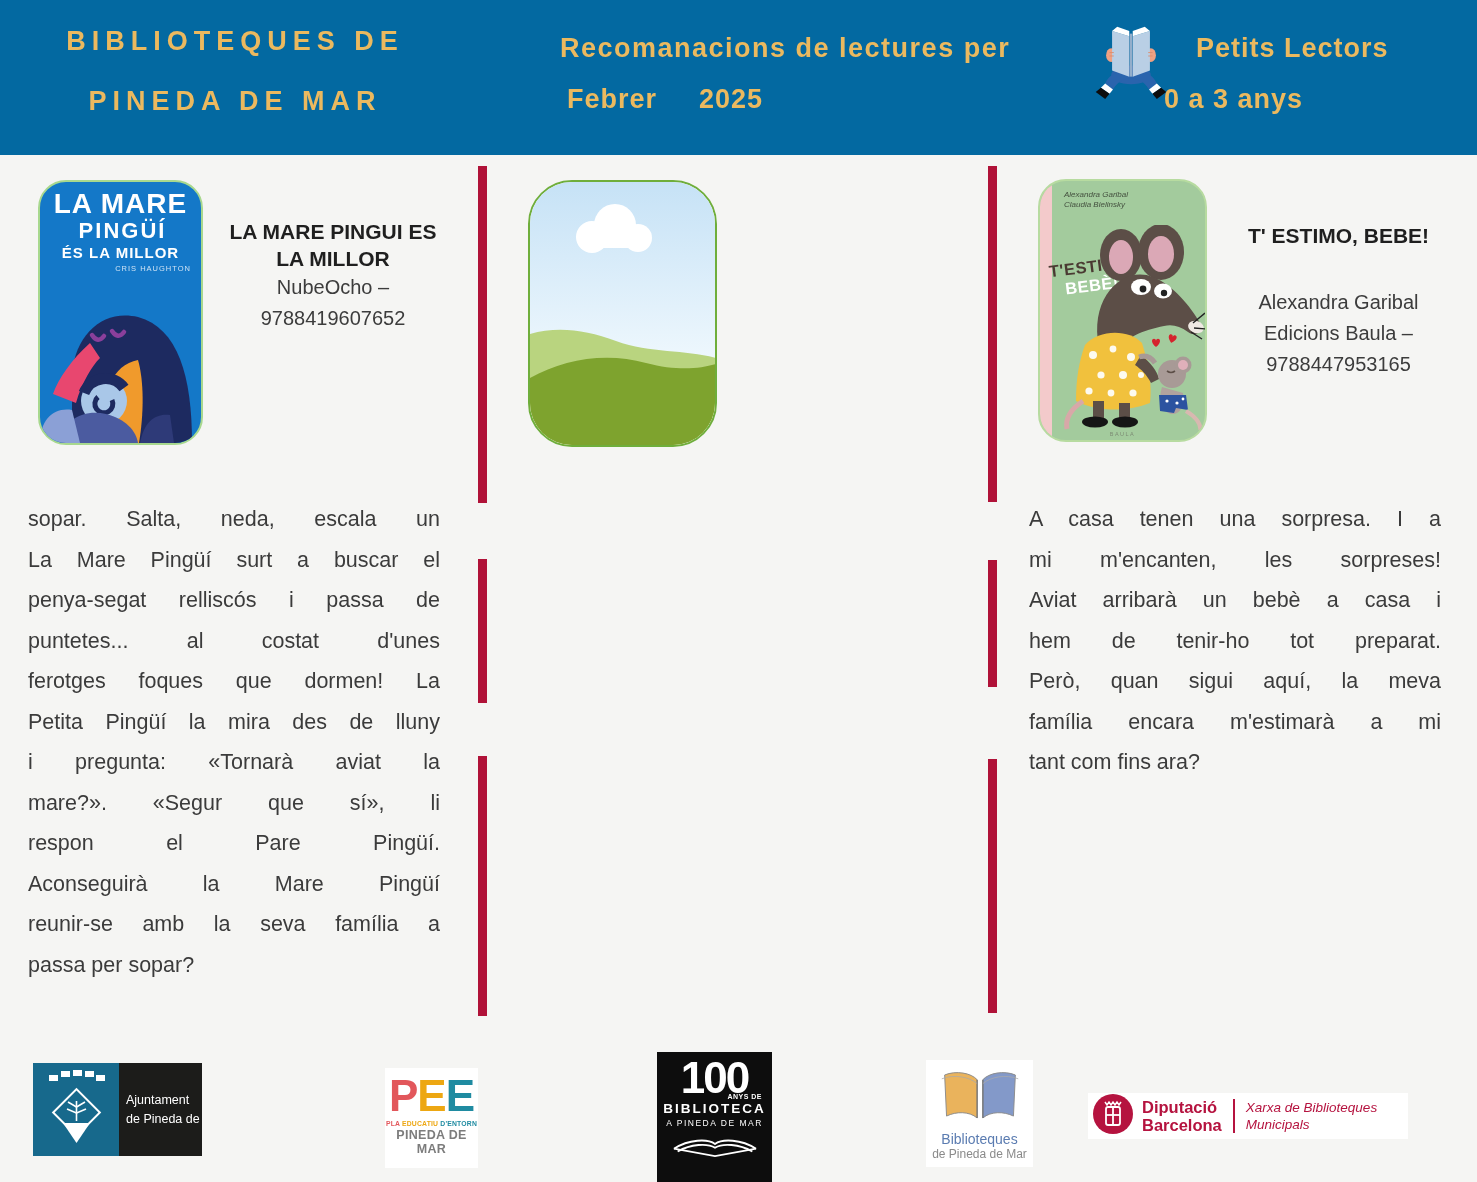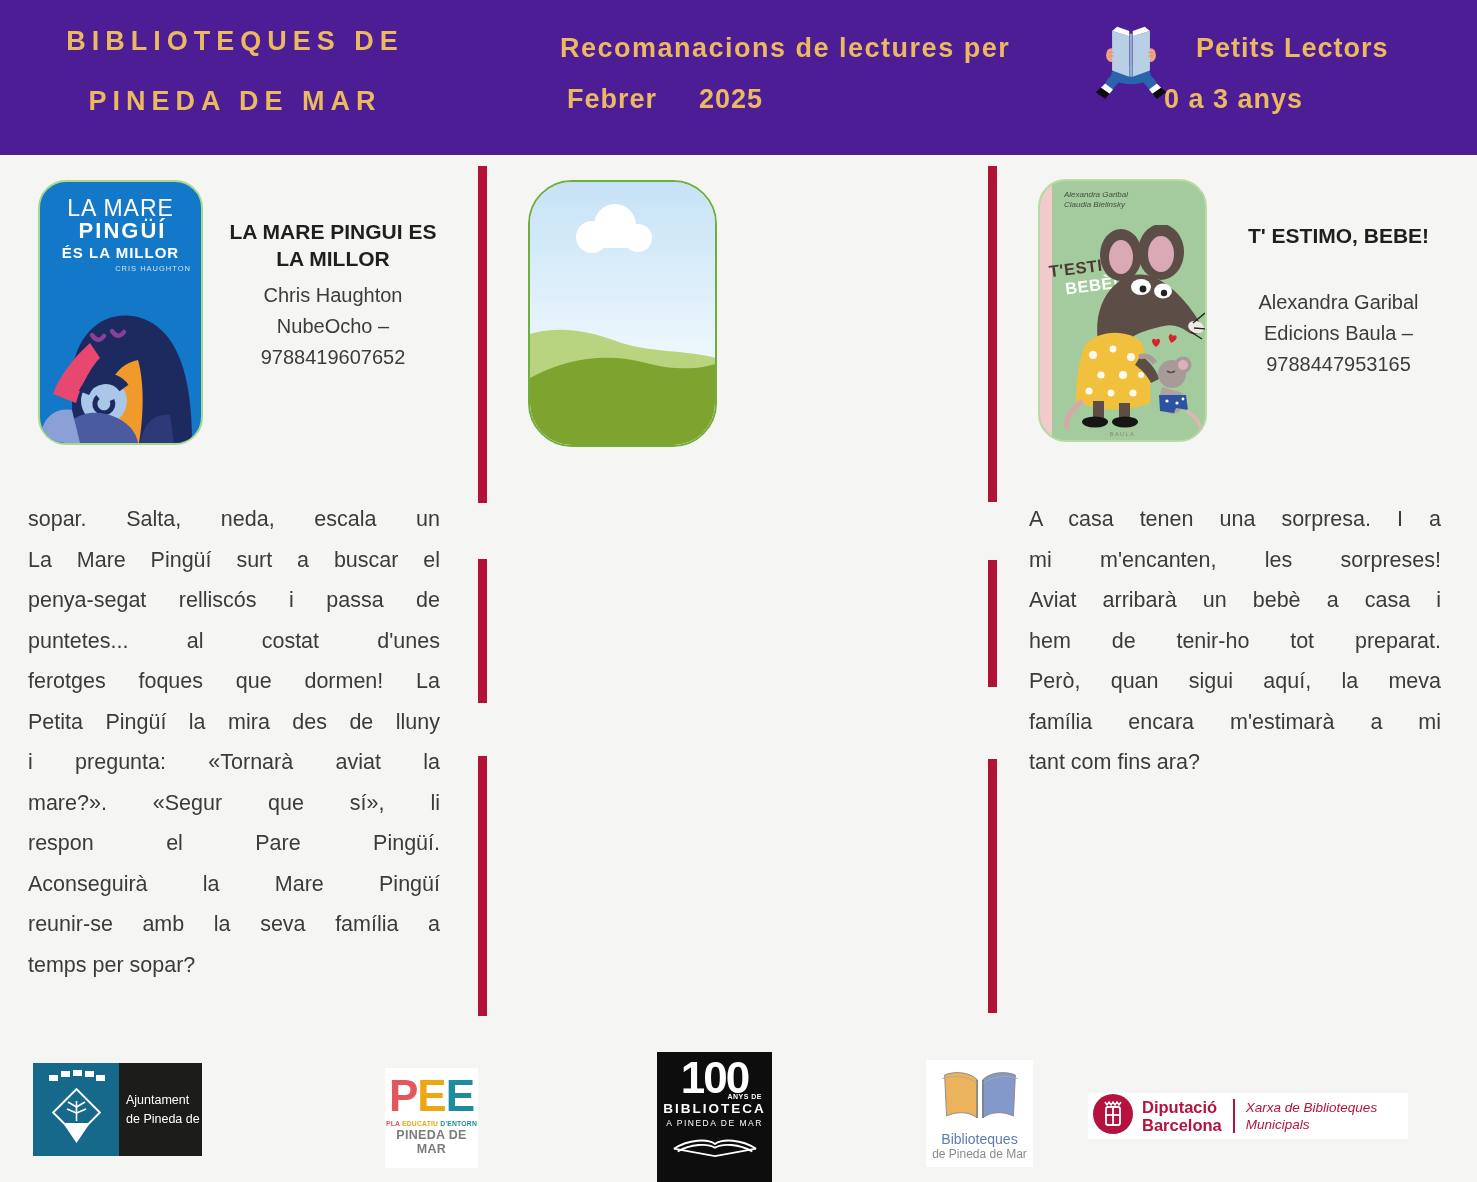--- a/index.html
+++ b/index.html
@@ -1,34 +1,34 @@
 <!DOCTYPE html>
 <html><head>
 <meta charset="utf-8">
 <style>
   html,body{margin:0;padding:0;background:#e8e8e8;}
   .canvas{position:relative;width:1477px;height:1182px;background:#f5f5f3;overflow:hidden;
           font-family:"Liberation Sans",sans-serif;}
   
-  .header{position:absolute;left:0;top:0;width:1477px;height:155px;background:#4c1d95;}
+  .header{position:absolute;left:0;top:0;width:1477px;height:155px;background:#0369a1;}
   .gold{color:#ebb95f;font-weight:800;}
   .org1{position:absolute;left:55px;top:26px;width:360px;text-align:center;font-size:27px;letter-spacing:6px;}
   .org2{position:absolute;left:55px;top:86px;width:360px;text-align:center;font-size:27px;letter-spacing:6px;}
   .tagline{position:absolute;left:560px;top:33px;font-size:27px;letter-spacing:1.5px;}
   .monthrow{position:absolute;left:567px;top:84px;font-size:27px;letter-spacing:1px;}
   .monthrow .yr{margin-left:42px;}
   .audience{position:absolute;left:1196px;top:33px;font-size:27px;letter-spacing:1px;}
   .agerange{position:absolute;left:1164px;top:84px;font-size:27px;letter-spacing:1px;}
   .reader-icon{position:absolute;left:1088px;top:14px;width:86px;height:90px;}
   
   .bar{position:absolute;width:9px;background:#b01238;}
   
   .cover{position:absolute;border-radius:28px;overflow:hidden;box-sizing:border-box;}
   .cover-left{left:38px;top:180px;width:165px;height:265px;background:#1478c8;border:2px solid #a8d88e;}
-  .lc-t1{position:absolute;top:13px;left:0;right:0;text-align:center;color:#fff;font-weight:400;font-size:23px;letter-spacing:1px;}
+  .lc-t1{position:absolute;top:6px;left:0;right:0;text-align:center;color:#fff;font-weight:700;font-size:28px;letter-spacing:1px;}
   .lc-t2{position:absolute;top:36px;left:4px;right:0;text-align:center;color:#fff;font-weight:800;font-size:22px;letter-spacing:2px;}
   .lc-t3{position:absolute;top:62px;left:0;right:0;text-align:center;color:#fff;font-weight:800;font-size:15px;letter-spacing:1px;}
   .lc-credit{position:absolute;top:82px;left:40px;right:10px;text-align:right;color:#cfe3f5;font-size:7.5px;letter-spacing:1px;}
   .lc-art{position:absolute;left:0;bottom:0;width:165px;height:162px;}
   .cover-mid{left:528px;top:180px;width:189px;height:267px;border:2px solid #6fae3b;border-radius:44px;}
   .cover-right{left:1038px;top:179px;width:169px;height:263px;background:#a3cb9d;border:2px solid #b7dba0;}
   .rc-spine{position:absolute;left:0;top:0;bottom:0;width:12px;background:#f3cacb;}
   .rc-authors{position:absolute;top:9px;left:24px;font-style:italic;font-size:8px;line-height:10px;color:#44503f;}
   .rc-title{position:absolute;top:76px;left:10px;transform:rotate(-7deg);font-weight:800;font-size:16.5px;line-height:19px;}
   .rc-title .t1{color:#4a3a32;letter-spacing:0.5px;}
@@ -137,21 +137,20 @@
         <path d="M18,162 C24,138 44,128 66,133 C86,138 96,150 98,162 Z" fill="#4b5ba0"></path>
         <path d="M0,162 C0,138 14,126 32,129 L40,162 Z" fill="#8ba0d6"></path>
         <path d="M100,162 C104,140 116,132 130,134 L134,162 Z" fill="#2e3a78"></path>
       </svg>
     </span>
   </div>
 
   <div class="info info-left">
     <div class="ttl">LA MARE PINGUI ES</div>
     <div class="ttl">LA MILLOR</div>
-    <div class="dtl">Chris Haughton</div>
     <div class="dtl" style="margin-top:0;">NubeOcho –</div>
     <div class="dtl" style="margin-top:0;">9788419607652</div>
   </div>
 
   <div class="cover cover-mid">
     <svg width="189" height="267" viewBox="0 0 189 267">
       <defs>
         <linearGradient id="sky" x1="0" y1="0" x2="0" y2="1">
           <stop offset="0" stop-color="#c6e2f6"></stop>
           <stop offset="0.75" stop-color="#f3fafe"></stop>
@@ -248,21 +247,21 @@
       <div class="para-line">La Mare Pingüí surt a buscar el</div>
       <div class="para-line">penya-segat relliscós i passa de</div>
       <div class="para-line">puntetes... al costat d'unes</div>
       <div class="para-line">ferotges foques que dormen! La</div>
       <div class="para-line">Petita Pingüí la mira des de lluny</div>
       <div class="para-line">i pregunta: «Tornarà aviat la</div>
       <div class="para-line">mare?». «Segur que sí», li</div>
       <div class="para-line">respon el Pare Pingüí.</div>
       <div class="para-line">Aconseguirà la Mare Pingüí</div>
       <div class="para-line">reunir-se amb la seva família a</div>
-      <div class="para-line last">temps per sopar?</div>
+      <div class="para-line last">passa per sopar?</div>
     </div>
   <div class="para para-right">
       <div class="para-line">A casa tenen una sorpresa. I a</div>
       <div class="para-line">mi m'encanten, les sorpreses!</div>
       <div class="para-line">Aviat arribarà un bebè a casa i</div>
       <div class="para-line">hem de tenir-ho tot preparat.</div>
       <div class="para-line">Però, quan sigui aquí, la meva</div>
       <div class="para-line">família encara m'estimarà a mi</div>
       <div class="para-line last">tant com fins ara?</div>
     </div>

